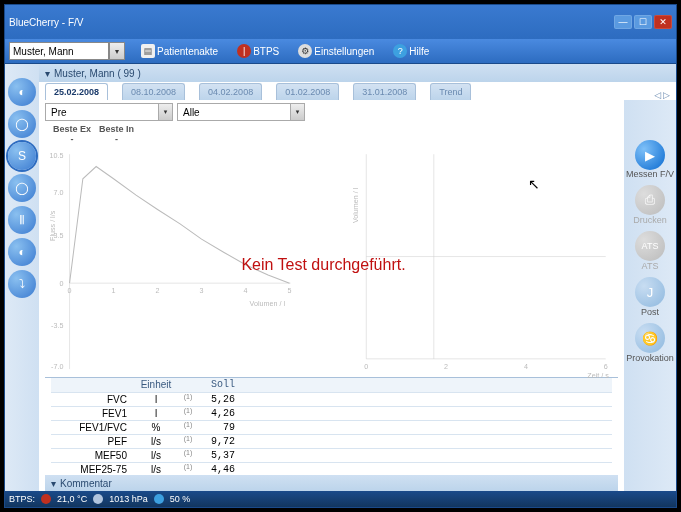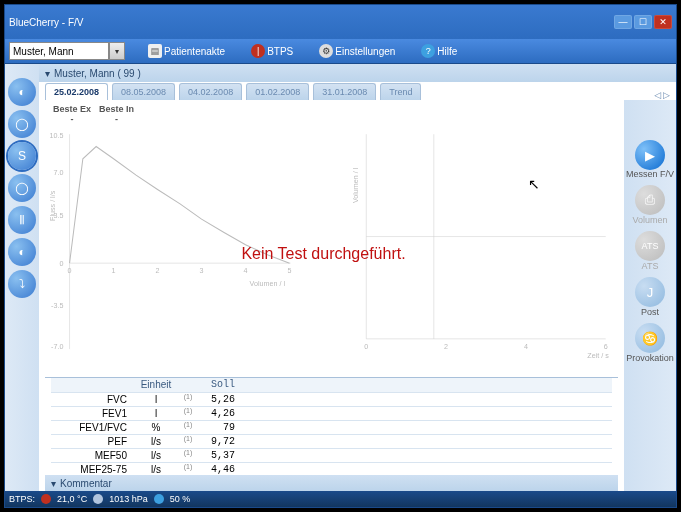--- a/index.html
+++ b/index.html
@@ -3,37 +3,37 @@
 <meta charset="utf-8">
 <style>
   * { box-sizing: border-box; margin: 0; padding: 0; font-family: Tahoma, Arial, sans-serif; }
   body { width: 681px; height: 512px; overflow: hidden; background: #000; position: relative; }
   .window { position: absolute; inset: 4px; background: linear-gradient(#2d6cc0, #3a7ad0); border: 1px solid #1a4a8a; display: flex; flex-direction: column; }
   .titlebar { height: 34px; background: linear-gradient(#3a7ad0, #2d6cc0); display: flex; align-items: center; padding: 0 4px; color: #fff; font-size: 10px; }
   .titlebar .title { flex: 1; }
   .winbtn { width: 18px; height: 14px; margin-left: 2px; border: 1px solid #fff2; border-radius: 2px; display: flex; align-items: center; justify-content: center; color: #fff; font-size: 9px; cursor: pointer; }
   .winbtn.close { background: #c03020; }
   .winbtn:not(.close) { background: #5a9ae0; }
-  .toolbar { height: 24px; background: linear-gradient(#4a8ae0,#2d6cc0); display: flex; align-items: center; padding: 0 4px; gap: 20px; color: #fff; font-size: 10px; }
+  .toolbar { height: 24px; background: linear-gradient(#4a8ae0,#2d6cc0); display: flex; align-items: center; padding: 0 4px; gap: 13px; color: #fff; font-size: 10px; }
   .patient-sel { display:flex; }
   .patient-sel input { height: 18px; width: 100px; font-size: 10px; background: #fff; border: 1px solid #888; padding: 0 3px; }
   .dropbtn { width: 16px; height: 18px; background: linear-gradient(#eee,#ccc); border: 1px solid #888; display: flex; align-items: center; justify-content: center; font-size: 8px; color: #333; cursor: pointer; }
   .tb-item { display: flex; align-items: center; gap: 2px; cursor: pointer; padding: 0 3px; }
   .tb-icon { width: 14px; height: 14px; border-radius: 50%; display: flex; align-items: center; justify-content: center; font-size: 9px; }
   .icon-file { background: #f0f0f0; color: #555; border-radius: 2px; }
   .icon-therm { background: #c03020; color: #fff; }
   .icon-gear { background: #ddd; color: #333; }
   .icon-help { background: #3da0e0; color: #fff; }
   .body { flex: 1; display: flex; background: #fff; border-top: 1px solid #1a4a8a; }
   .leftnav { width: 34px; background: linear-gradient(90deg,#dde9f6,#cfe0f2); display: flex; flex-direction: column; align-items: center; padding-top: 14px; gap: 4px; }
   .navbtn { width: 28px; height: 28px; border-radius: 50%; background: radial-gradient(circle at 30% 30%, #8ac0f0, #3a7ad0); border: 0; cursor: pointer; display:flex; align-items:center; justify-content:center; color:#fff; font-size:12px;}
   .navbtn.active { box-shadow: 0 0 0 2px #2d6cc0; }
   .main { flex: 1; display: flex; flex-direction: column; background: #fff; }
   .patientbar { height: 18px; background: linear-gradient(#cfe0f2,#bcd4eb); display: flex; align-items: center; padding: 0 6px; font-size: 10px; color: #2a4a70; gap: 4px;}
-  .tabbar { height: 18px; display: flex; align-items: flex-end; padding: 0 6px; gap: 4px; position: relative;}
+  .tabbar { height: 18px; display: flex; align-items: flex-end; padding: 0 6px; gap: 14px; position: relative;}
   .tab { height: 17px; padding: 0 8px; font-size: 9px; display: flex; align-items: center; background: linear-gradient(#d3e2f2,#bcd4eb); color: #6a8ab0; border: 1px solid #a8c0da; border-bottom: none; border-radius: 3px 3px 0 0; cursor: pointer;}
   .tab.active { background: #fff; color: #1a3a6a; font-weight: bold; }
   .tabarrows { margin-left:auto; display:flex; gap:2px; color:#6a8ab0; font-size:9px;}
   .tabarrows span { cursor:pointer; }
   .content { flex: 1; display: flex; }
   .chartarea { flex: 1; display: flex; flex-direction: column; padding: 2px 6px 0 6px; }
   .selectors { display: flex; gap: 4px; height: 20px; align-items:center;}
   .sel { display:flex; }
   .sel .val { height: 18px; border: 1px solid #aaa; background: #fff; font-size: 10px; padding: 0 5px; display: flex; align-items: center; min-width: 114px;}
   .sel .arr { width: 14px; height: 18px; border: 1px solid #aaa; border-left: none; background: linear-gradient(#eee,#ccc); display: flex; align-items: center; justify-content: center; font-size: 7px; color: #333; cursor: pointer;}
@@ -105,32 +105,42 @@
       <button class="navbtn">◐</button>
       <button class="navbtn">⤵</button>
     </div>
     <div class="main">
       <div class="patientbar">
         <span>▾</span>
         <span>Muster, Mann ( 99 )</span>
       </div>
       <div class="tabbar">
         <div class="tab active">25.02.2008</div>
-        <div class="tab">08.05.2008</div>
+        <div class="tab">08.10.2008</div>
         <div class="tab">04.02.2008</div>
         <div class="tab">01.02.2008</div>
         <div class="tab">31.01.2008</div>
         <div class="tab">Trend</div>
         <div class="tabarrows">
           <span>◁</span>
           <span>▷</span>
         </div>
       </div>
       <div class="content">
         <div class="chartarea">
+          <div class="selectors">
+            <div class="sel">
+              <div class="val">Pre</div>
+              <div class="arr">▾</div>
+            </div>
+            <div class="sel">
+              <div class="val">Alle</div>
+              <div class="arr">▾</div>
+            </div>
+          </div>
           <div class="bestrow">
             <div class="col">
                 <span>Beste Ex</span>
                 <span class="dash">-</span>
               </div>
             <div class="col">
                 <span>Beste In</span>
                 <span class="dash">-</span>
               </div>
           </div>
@@ -238,21 +248,21 @@
             <span>Kommentar</span>
           </div>
         </div>
         <div class="rightnav">
           <div class="rbtn primary">
             <div class="ric">▶</div>
             <span style="text-align:center;line-height:1;">Messen F/V</span>
           </div>
           <div class="rbtn disabled">
             <div class="ric">⎙</div>
-            <span>Volumen</span>
+            <span>Drucken</span>
           </div>
           <div class="rbtn disabled">
             <div class="ric" style="font-size:9px;">ATS</div>
             <span>ATS</span>
           </div>
           <div class="rbtn">
             <div class="ric">J</div>
             <span>Post</span>
           </div>
           <div class="rbtn">

